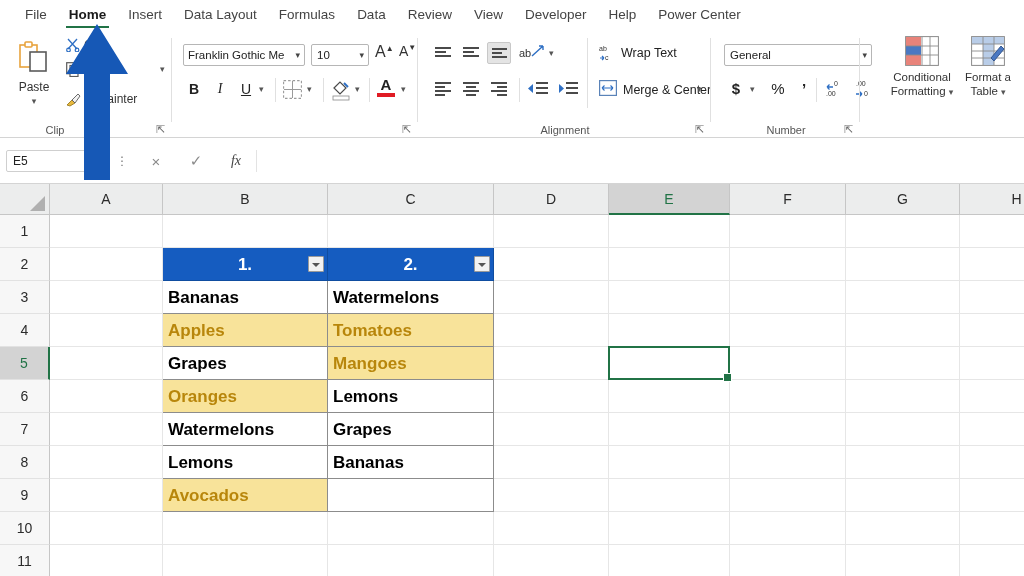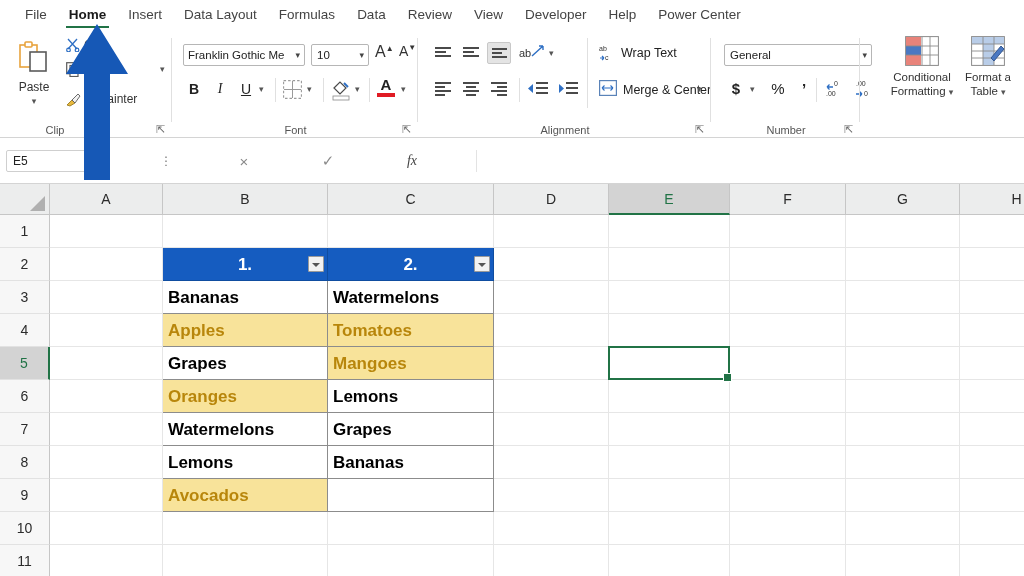--- a/index.html
+++ b/index.html
@@ -119,21 +119,21 @@
     font-size: 11.5px; color: #333; line-height: 14px;
   }
   .style-ico {
     position: relative; margin: 0 auto 4px; width: 34px; height: 30px;
   }
 
   
   .formulabar {
     position: absolute; left: 0; top: 139px; width: 1024px; height: 45px;
     background: #ffffff; border-bottom: 1px solid #d4d4d4;
-    display: flex; align-items: center; gap: 44px;
+    display: flex; align-items: center;
   }
   .namebox {
     margin-left: 6px; width: 102px; height: 22px;
     border: 1px solid #cfcfcf; background: #fff; border-radius: 2px;
     font-size: 12px; color: #222; line-height: 20px; padding-left: 6px;
     position: relative; overflow: hidden;
   }
   .namebox .combo-chev { right: 5px; }
   .vdots { width: 28px; text-align: center; color: #777; font-size: 12px; }
   .fb-btn { width: 40px; text-align: center; color: #8a8a8a; font-size: 15px; }
@@ -326,21 +326,20 @@
       </svg>
     </div>
     <div class="mini-chev" style="left:182px; top:48px;">▾</div>
     <div class="group-sep" style="left:196px; top:48px; height:24px;"></div>
     <div style="position:absolute;left:204px;top:47px;text-align:center;">
       <div style="font-size:15px;color:#222;font-weight:bold;line-height:15px;">A</div>
       <div style="width:18px;height:4px;background:#E01B24;margin-top:1px;"></div>
     </div>
     <div class="mini-chev" style="left:228px; top:48px;">▾</div>
 
-    <div class="group-label">Font</div>
     <div class="dlg-launcher">⇱</div>
     <div class="group-sep" style="right:0;"></div>
   </div>
 
   <div class="group" id="g-align">
     <div class="align-ico" style="left:12px; top:12px;">
       <i style="top:5px; width:16px;"></i>
         <i style="top:9px; width:11px;"></i>
         <i style="top:13px; width:16px;"></i>
     </div>

